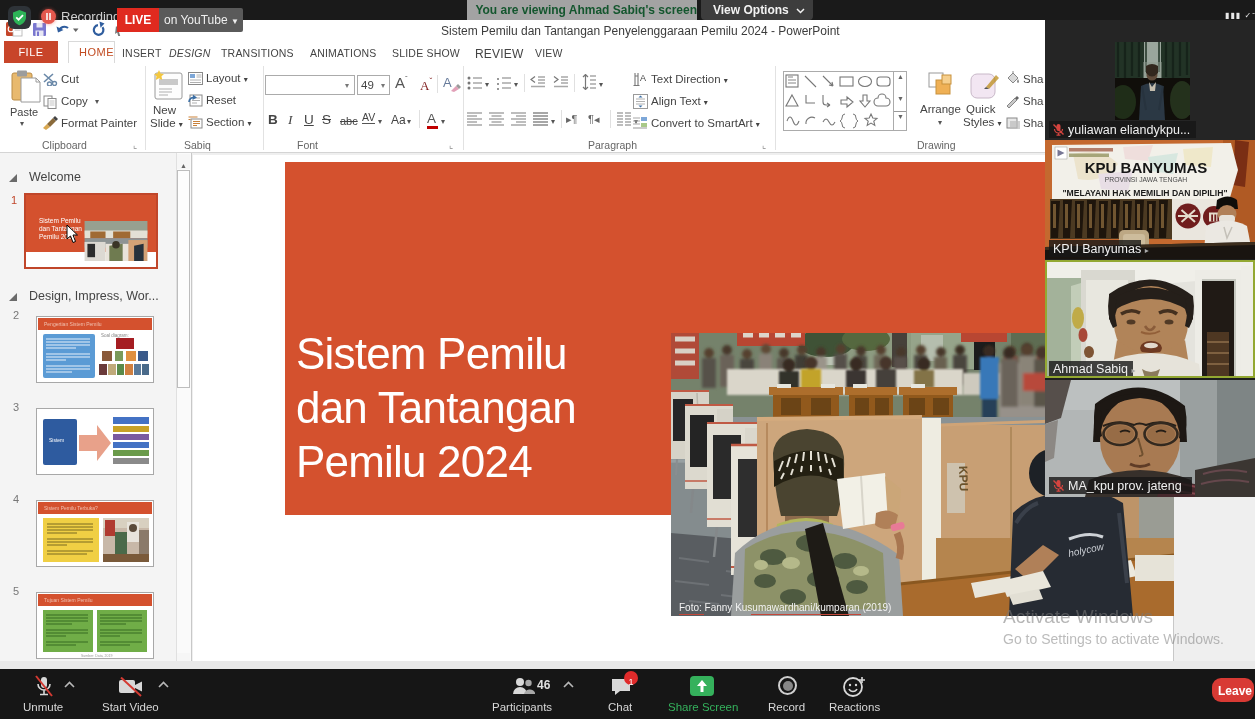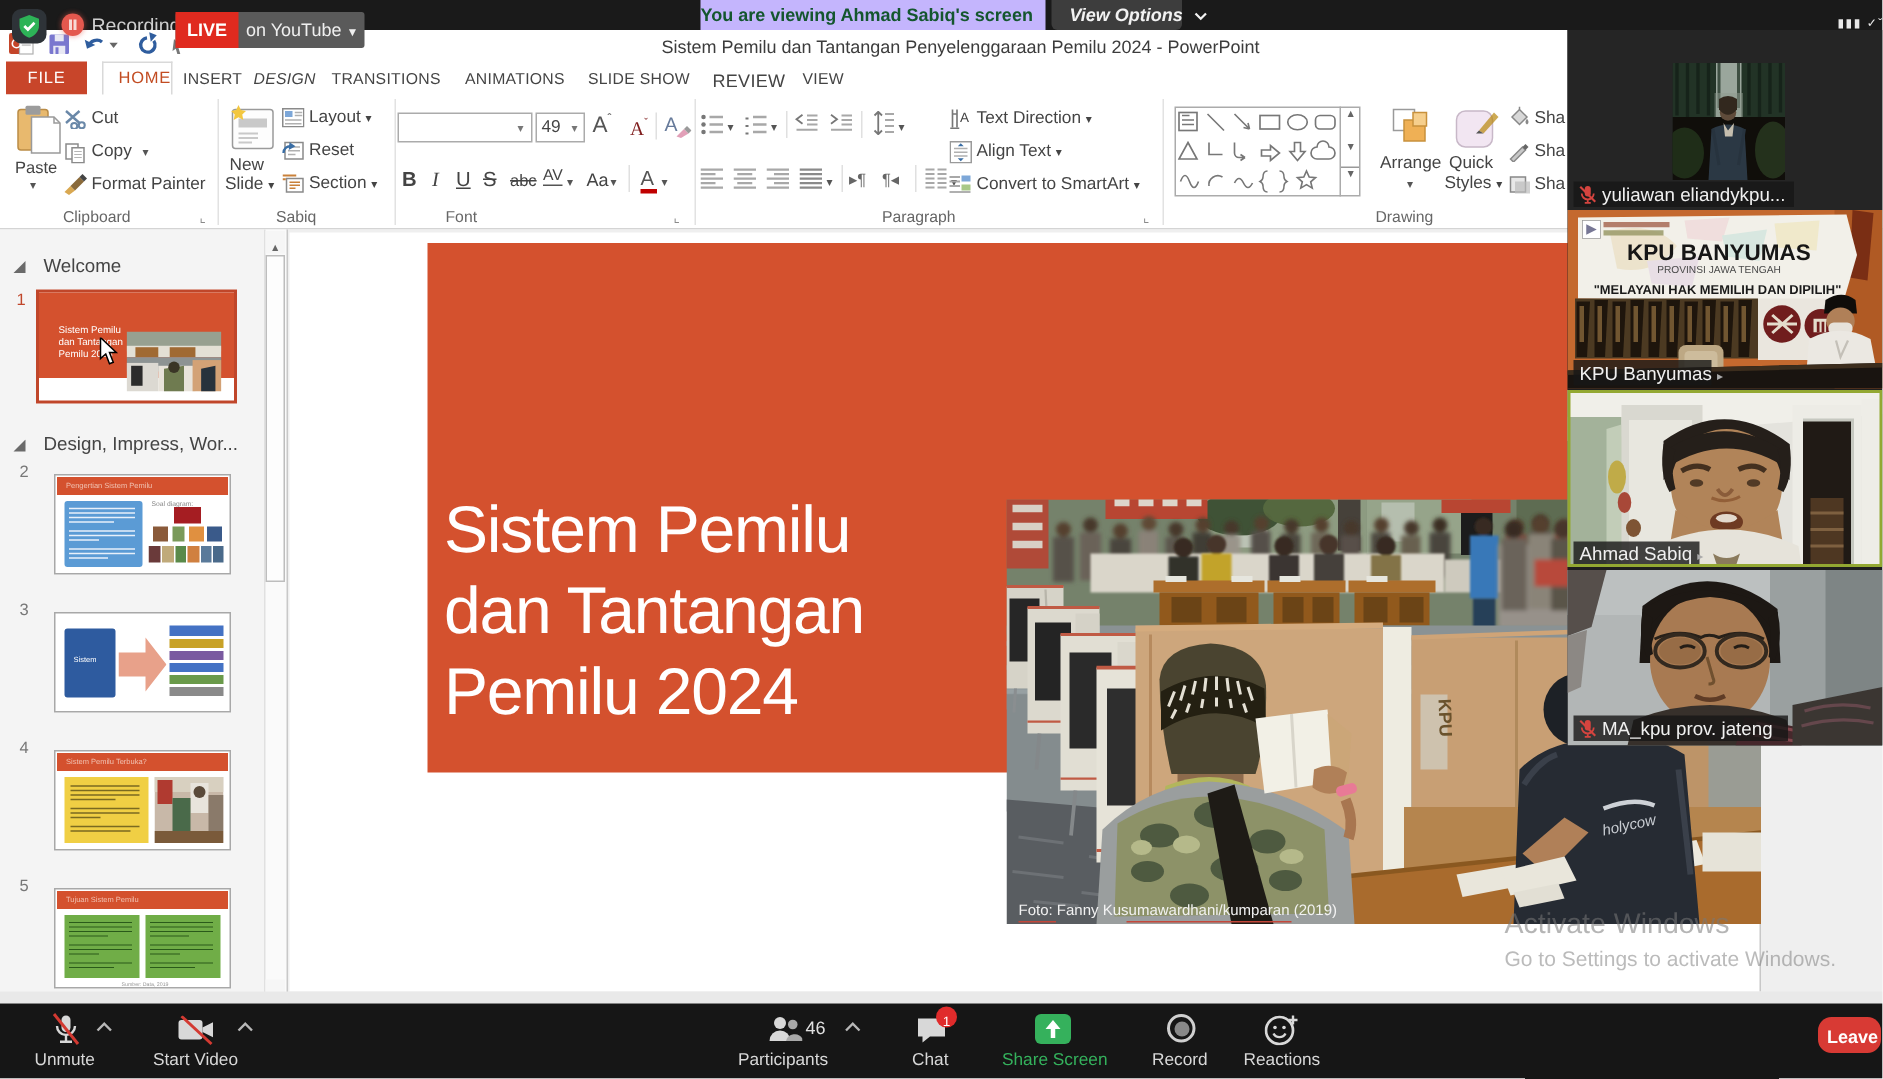--- a/index.html
+++ b/index.html
@@ -653,24 +653,24 @@
 <div class="abs" style="left:0;top:661px;width:1255px;height:8px;background:#e9e9e9;"></div>
 
 <div class="txt" style="left:1003px;top:606px;font-size:19px;color:rgba(120,120,120,0.55);">Activate Windows</div>
 <div class="txt" style="left:1003px;top:631px;font-size:14px;color:rgba(120,120,120,0.5);">Go to Settings to activate Windows.</div>
 
 <div class="abs" style="left:0;top:0;width:1255px;height:20px;background:#1a1a1a;overflow:hidden;">
   <div class="txt" style="left:61px;top:9px;font-size:13px;color:#cfcfcf;">Recording...</div>
   <div class="txt" style="left:1225px;top:11px;font-size:8px;color:#e8e8e8;letter-spacing:1px;">▮▮▮ ✓ˇ</div>
 </div>
 
-<div class="abs" style="left:467px;top:0;width:230px;height:20px;background:#c4b5fd;text-align:left;">
+<div class="abs" style="left:467px;top:0;width:230px;height:20px;background:#a3a3a3;text-align:right;">
   <span style="font-size:12px;font-weight:bold;color:#14562e;line-height:20px;">You are viewing Ahmad Sabiq's screen</span>
 </div>
-<div class="abs" style="left:701px;top:0;width:87px;height:20px;background:#3d3d3d;border-radius:0 0 4px 4px;font-style:italic;">
+<div class="abs" style="left:701px;top:0;width:112px;height:20px;background:#3d3d3d;border-radius:0 0 4px 4px;">
   <span class="abs" style="left:12px;top:3px;font-size:12px;font-weight:bold;color:#f2f2f2;white-space:nowrap;">View Options</span><svg class="abs" style="left:95px;top:8px;" width="9" height="6" viewBox="0 0 9 6">
       <path d="M1 1 L4.5 4.5 L8 1" stroke="#f2f2f2" stroke-width="1.5" fill="none"></path>
     </svg><span></span>
 </div>
 
 <div class="abs" style="left:8px;top:6px;width:23px;height:23px;background:#2e3338;border-radius:6px;"></div>
 <svg class="abs" style="left:11px;top:9px;" width="17" height="17" viewBox="0 0 17 17">
   <path d="M8.5 1 L15 3.5 V8 C15 12 12 15 8.5 16.2 C5 15 2 12 2 8 V3.5 Z" fill="#2db357"></path>
   <path d="M5.2 8.3 L7.6 10.7 L12 6.2" stroke="#fff" stroke-width="1.8" fill="none"></path>
 </svg>
@@ -878,21 +878,21 @@
     <path d="M1 6 L5.5 1.5 L10 6" stroke="#b8b8b8" stroke-width="1.6" fill="none"></path>
   </svg>
 <div class="txt" style="left:102px;top:701px;font-size:11.5px;color:#d8d8d8;">Start Video</div>
 
 <svg class="abs" style="left:511px;top:676px;" width="24" height="20" viewBox="0 0 24 20">
   <circle cx="9" cy="6" r="4" fill="#d8d8d8"></circle>
   <path d="M2 18 a7 7 0 0 1 14 0 Z" fill="#d8d8d8"></path>
   <circle cx="17.5" cy="7" r="3.2" fill="#a8a8a8"></circle>
   <path d="M13 18 a6 6 0 0 1 11 -1.5 l0 1.5 Z" fill="#a8a8a8"></path>
 </svg>
-<div class="txt" style="left:537px;top:678px;font-size:12px;color:#e0e0e0;">46</div>
+<div class="txt" style="left:537px;top:678px;font-size:12px;color:#e0e0e0;font-weight:bold;">46</div>
 <svg class="abs" style="left:563px;top:681px;" width="11" height="7" viewBox="0 0 11 7">
     <path d="M1 6 L5.5 1.5 L10 6" stroke="#b8b8b8" stroke-width="1.6" fill="none"></path>
   </svg>
 <div class="txt" style="left:492px;top:701px;font-size:11.5px;color:#d8d8d8;">Participants</div>
 
 <svg class="abs" style="left:610px;top:677px;" width="22" height="20" viewBox="0 0 22 20">
   <path d="M2 2 h18 v12 h-10 l-5 4 v-4 h-3 Z" fill="#d8d8d8"></path>
 </svg>
 <div class="abs" style="left:624px;top:671px;width:14px;height:14px;border-radius:50%;background:#e02b2b;text-align:center;"><span style="font-size:9px;color:#fff;line-height:14px;">1</span></div>
 <div class="txt" style="left:608px;top:701px;font-size:11.5px;color:#d8d8d8;">Chat</div>

